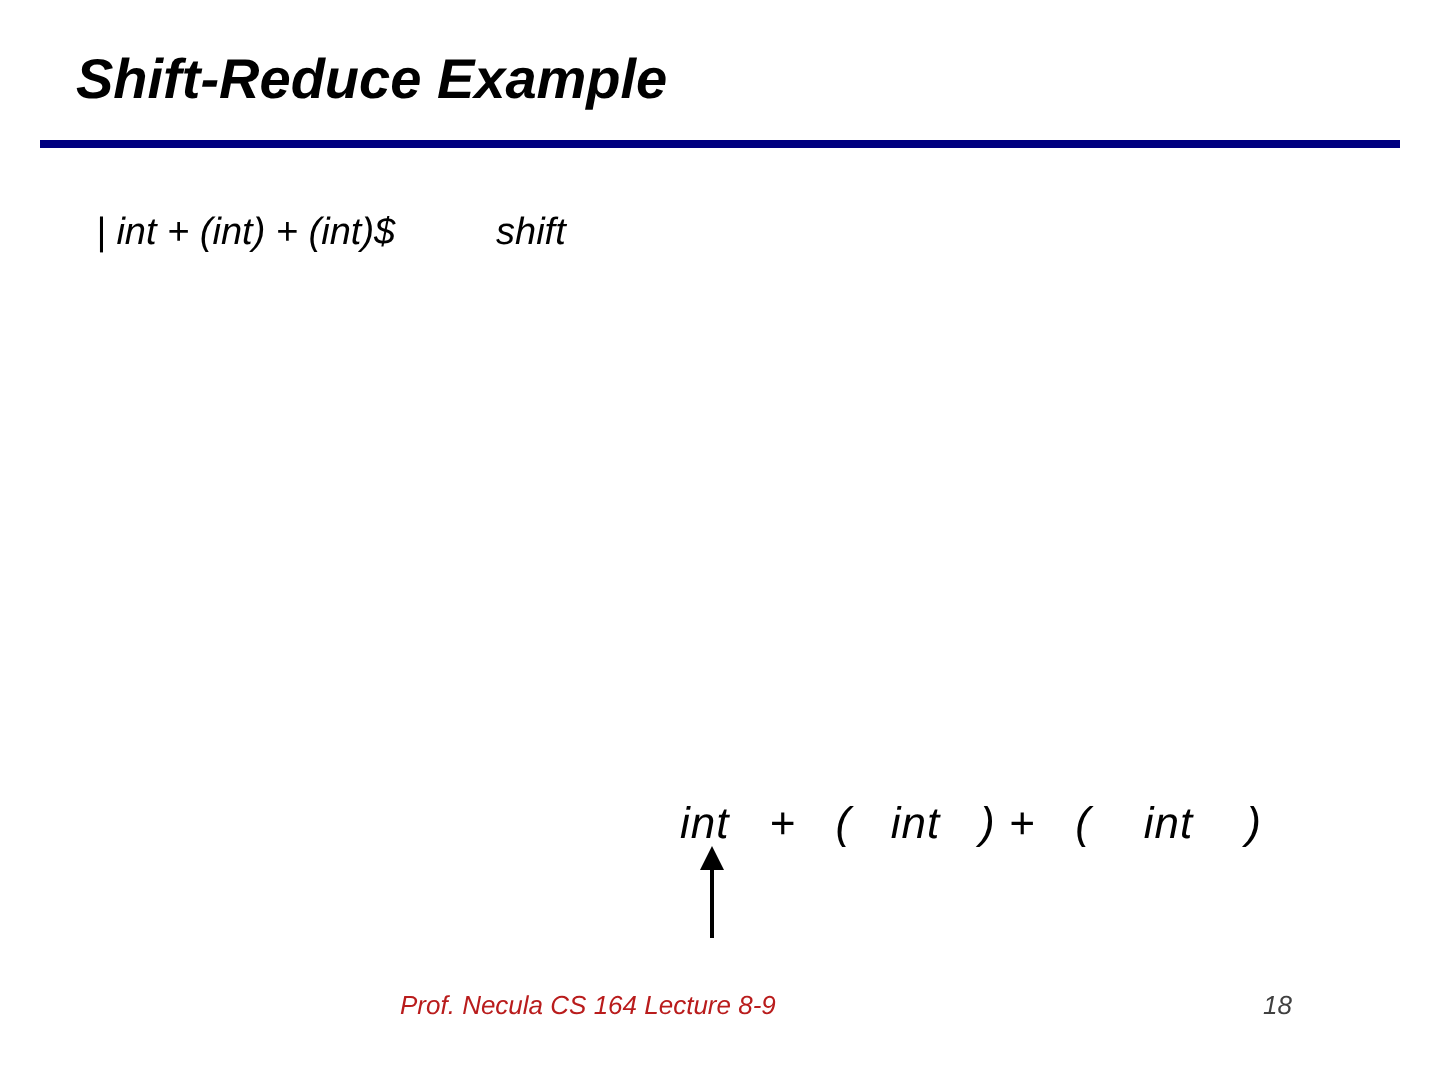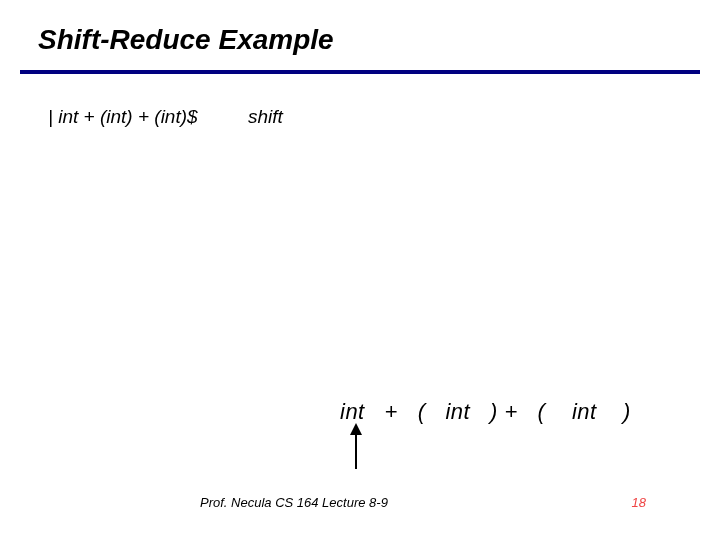--- a/index.html
+++ b/index.html
@@ -71,29 +71,29 @@
     top: 24px;
     width: 50px;
     height: 48px;
   }
   .footer-left {
     position: absolute;
     bottom: 30px;
     left: 200px;
     font-family: Arial, sans-serif;
     font-size: 13px;
-    color: #000000;
+    color: #b91c1c;
   }
   .footer-right {
     position: absolute;
     bottom: 30px;
     right: 74px;
     font-family: Arial, sans-serif;
     font-size: 13px;
-    color: #ef4444;
+    color: #404040;
   }
 </style>
 </head>
 <body>
 
 <div class="slide">
 
   <div class="title">Shift-Reduce Example</div>
 
   <div class="rule"></div>

